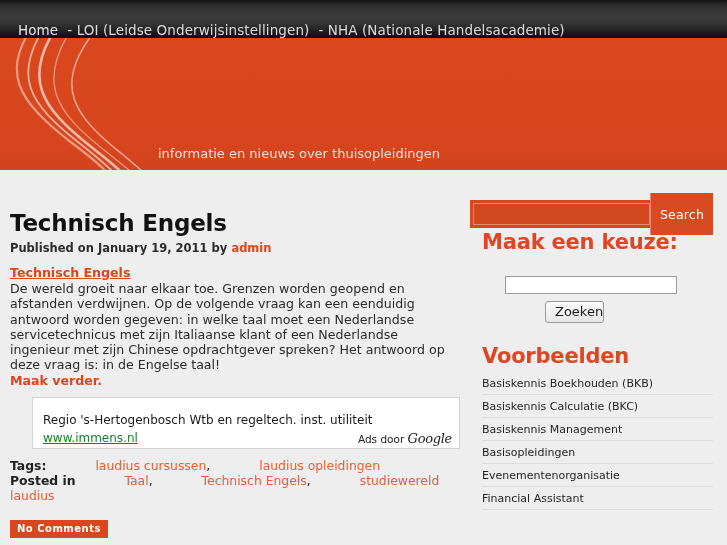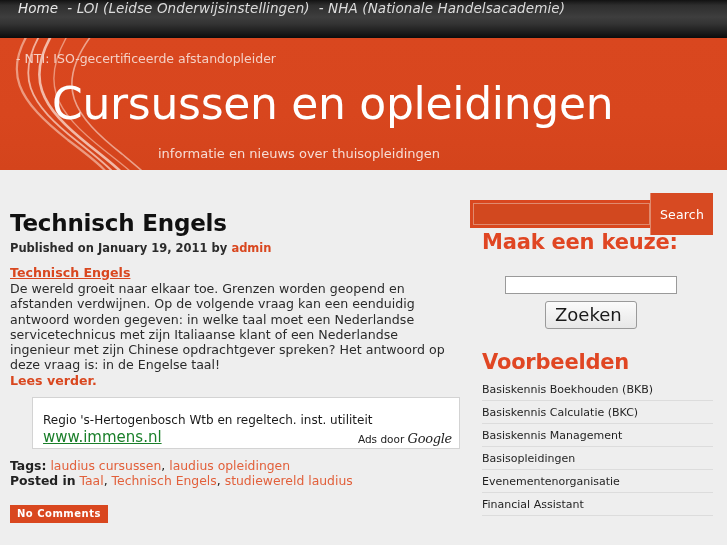--- a/index.html
+++ b/index.html
@@ -19,26 +19,25 @@
   .topnav {
     height: 38px;
     background: linear-gradient(to bottom,
                 #121212 0%,
                 #2e2e2e 14%,
                 #3e3e3e 45%,
                 #343434 62%,
                 #191919 88%,
                 #0b0b0b 100%);
     display: flex;
-    align-items: flex-start;
+    align-items: flex-end;
     padding-left: 18px;
     box-sizing: border-box;
     position: relative;
     z-index: 5;
-    font-style: italic;
   }
   .topnav .navlink {
     color: #e8e8e8;
     font-size: 13.5px;
     text-decoration: none;
     white-space: nowrap;
     margin-right: 9px;
     letter-spacing: .1px;
   }
   .topnav .navlink.sep { color: #dcdcdc; }
@@ -205,21 +204,21 @@
     text-decoration: underline;
     display: inline-block;
   }
   .ad-desc {
     font-size: 12px;
     color: #1a1a1a;
     margin-top: 11px;
     line-height: 13px;
   }
   .ad-url {
-    font-size: 15px;
+    font-size: 12px;
     color: #1a7f2a;
     text-decoration: underline;
     display: inline-block;
     margin-top: 1px;
   }
   .ad-by {
     position: absolute;
     right: 7px;
     bottom: 2px;
     font-size: 10.5px;
@@ -237,20 +236,21 @@
   .taxonomy {
     margin-top: 9px;
     font-size: 12.4px;
     color: #222222;
     line-height: 15px;
   }
   .taxonomy b { font-weight: bold; }
   .taxonomy a {
     color: #e2603b;
     text-decoration: none;
+    margin-left: 45px;
   }
   .comments-badge {
     display: inline-block;
     margin-top: 17px;
     background: #d9471f;
     color: #ffffff;
     font-size: 10px;
     font-weight: bold;
     padding: 3px 7px 4px 7px;
     letter-spacing: .5px;
@@ -281,25 +281,25 @@
     font-family: "DejaVu Sans", sans-serif;
     outline: none;
     padding: 0 3px;
     display: block;
     margin-left: 23px;
   }
   .keuze-btn {
     margin-top: 7px;
     margin-left: 63px;
     display: block;
-    padding: 2px 14px 3px 9px;
+    padding: 2px 0 3px 9px;
     background: linear-gradient(to bottom,#fbfbfb 0%, #e7e7e7 100%);
     border: 1px solid #9a9a9a;
     border-radius: 3px;
-    font-size: 18px;
+    font-size: 13px;
     font-family: "DejaVu Sans", sans-serif;
     color: #1a1a1a;
     cursor: pointer;
   }
 
   .vlist {
     list-style: none;
     margin: 4px 0 0 0;
     padding: 0;
   }
@@ -326,40 +326,38 @@
 <div class="banner">
   <svg class="swoosh" viewBox="0 0 230 150">
     <g fill="none" stroke-linecap="round">
       <path d="M46 -10 C 8 40, 30 70, 78 108 C 110 132, 122 142, 128 160" stroke="#f0a992" stroke-width="2.2" opacity=".85"></path>
       <path d="M58 -10 C 20 44, 40 72, 88 110 C 118 134, 130 144, 136 160" stroke="#f7cabb" stroke-width="1.8" opacity=".8"></path>
       <path d="M70 -10 C 30 46, 52 76, 100 114 C 128 136, 140 146, 146 160" stroke="#fbe0d6" stroke-width="2.6" opacity=".75"></path>
       <path d="M86 -10 C 44 50, 66 80, 114 118 C 142 140, 152 148, 158 160" stroke="#f3b6a1" stroke-width="1.4" opacity=".7"></path>
       <path d="M104 0 C 62 54, 84 84, 132 122 C 156 142, 166 150, 172 162" stroke="#fdece6" stroke-width="1.6" opacity=".55"></path>
     </g>
   </svg>
-  <div class="banner-tag">- NTI: ISO-gecertificeerde afstandopleider</div>
-  <div class="banner-title">Cursussen en opleidingen</div>
   <div class="banner-sub">informatie en nieuws over thuisopleidingen</div>
 </div>
 
 <div class="page">
 
   <div class="content">
 
     <h1 class="post-title">Technisch Engels</h1>
 
     <div class="post-meta">
       <span>Published on January 19, 2011 by</span>
       <a class="author" href="#">admin</a>
     </div>
 
     <div class="excerpt">
       <a class="headlink" href="#">Technisch Engels</a><br>
       <span>De wereld groeit naar elkaar toe. Grenzen worden geopend en afstanden verdwijnen. Op de volgende vraag kan een eenduidig antwoord worden gegeven: in welke taal moet een Nederlandse servicetechnicus met zijn Italiaanse klant of een Nederlandse ingenieur met zijn Chinese opdrachtgever spreken? Het antwoord op deze vraag is: in de Engelse taal!</span><br>
-      <a class="more" href="#">Lees verder.</a>
+      <a class="more" href="#">Maak verder.</a>
     </div>
 
     <div class="adbox">
       <div class="ad-desc">Regio 's-Hertogenbosch Wtb en regeltech. inst. utiliteit</div>
       <a class="ad-url" href="#">www.immens.nl</a>
       <div class="ad-by">
         <span>Ads door</span>
         <span class="g">Google</span>
       </div>
     </div>

